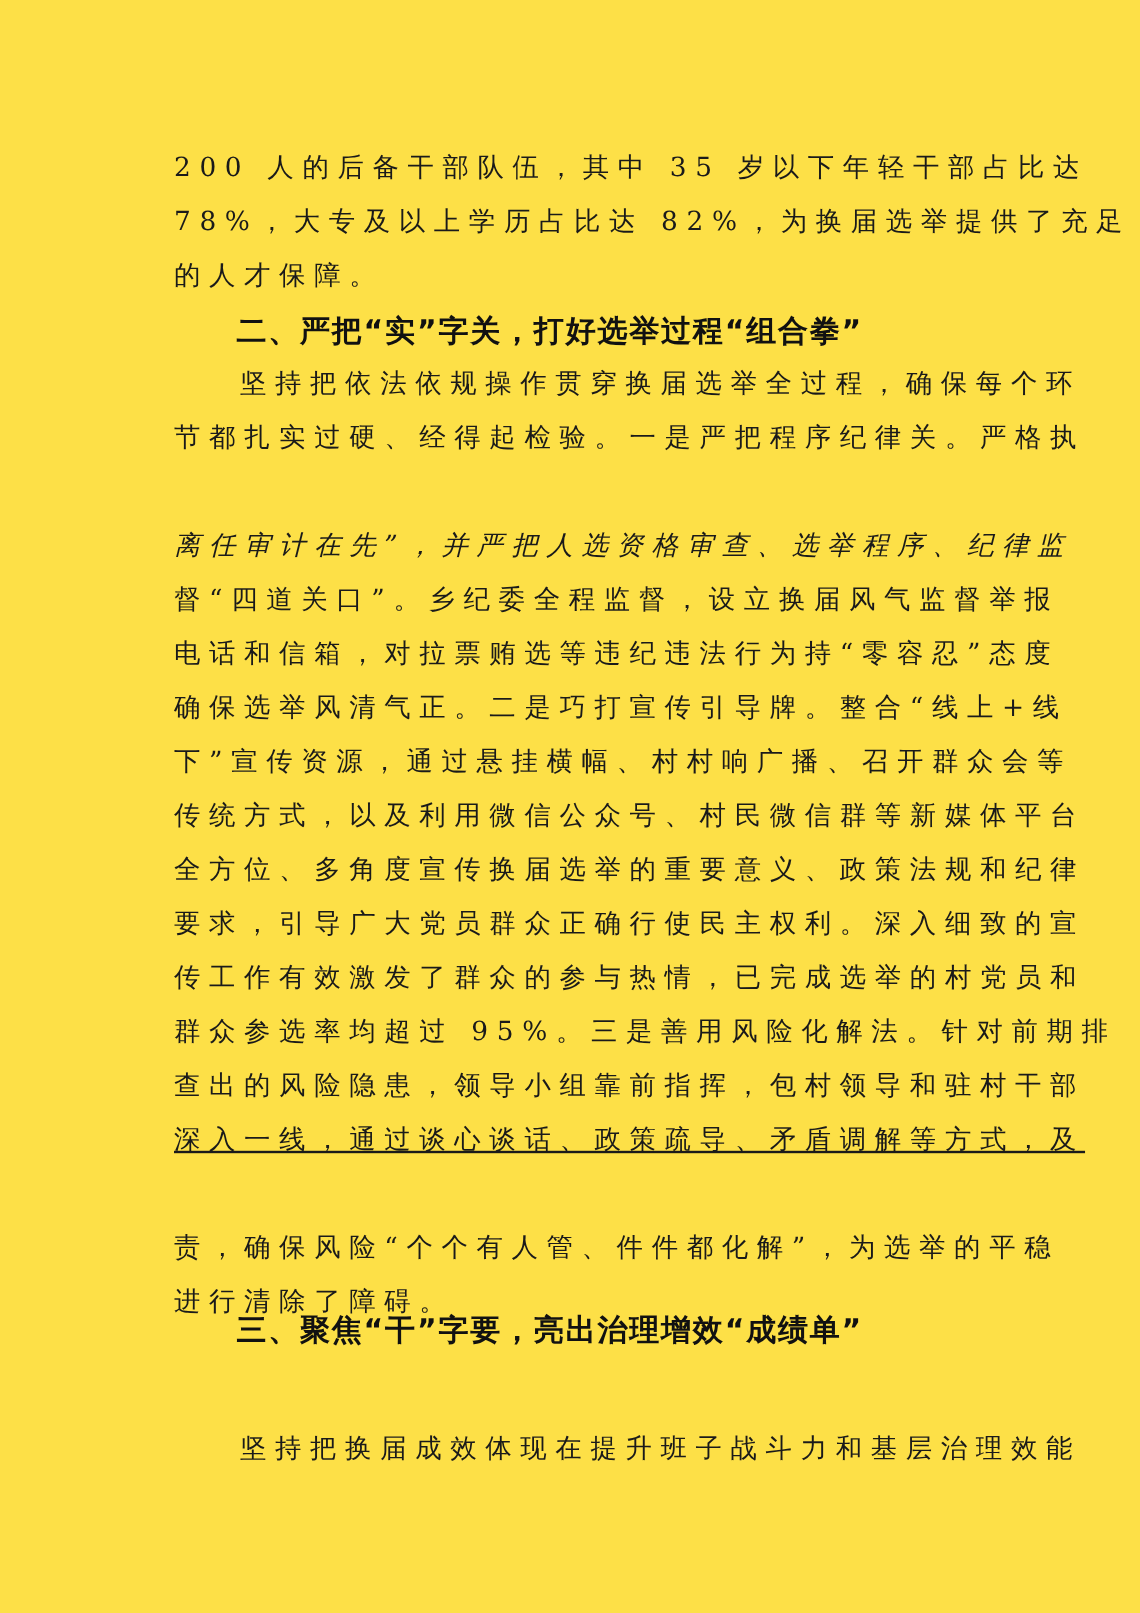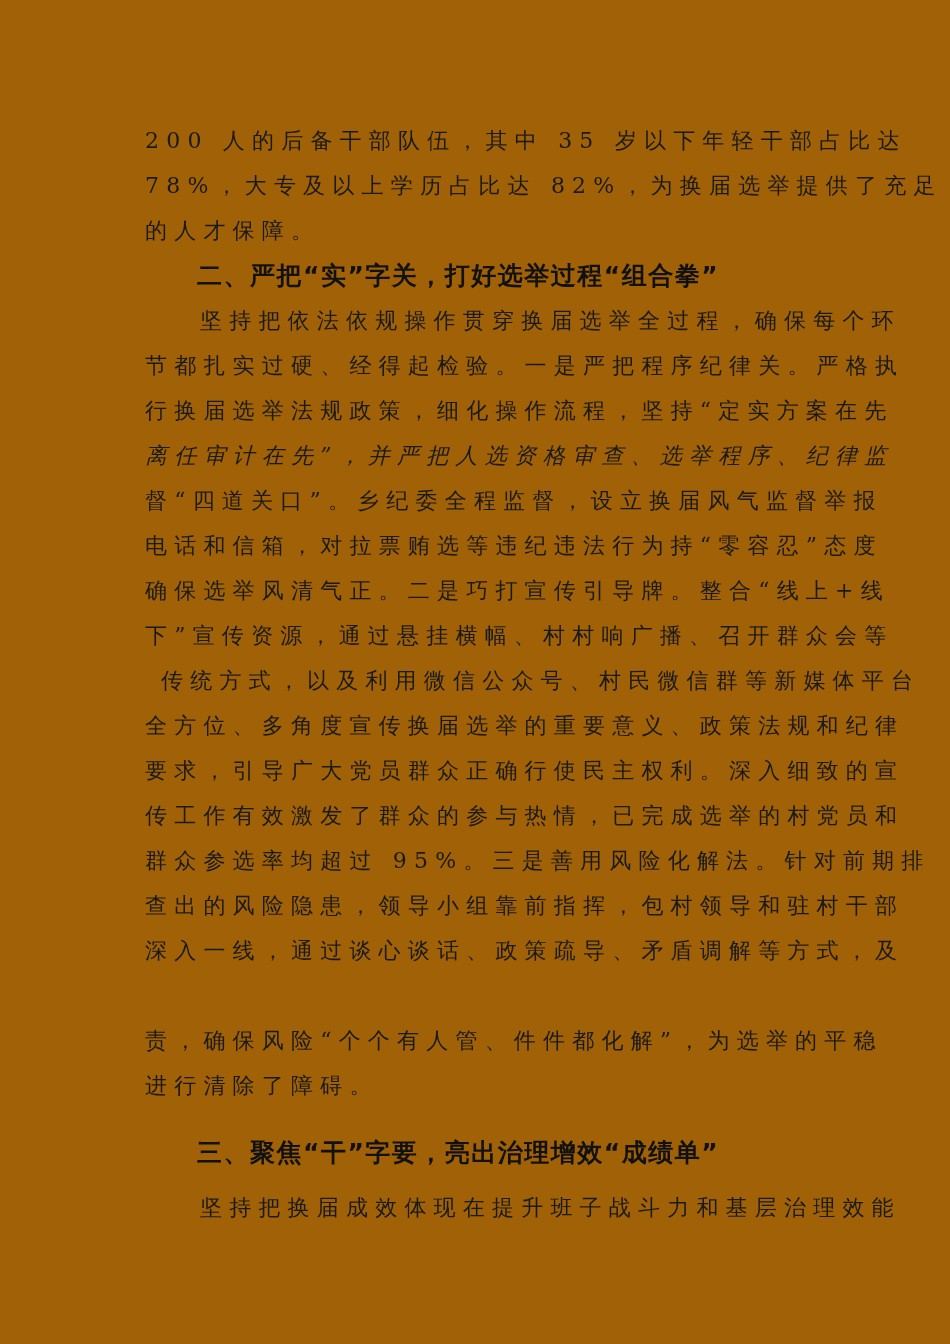--- a/index.html
+++ b/index.html
@@ -12,21 +12,21 @@
       height: 1344px;
       position: relative;
       overflow: hidden;
     }
     .page {
       position: absolute;
       left: 0;
       top: 0;
       width: 950px;
       height: 1344px;
-      background: #a16207;
+      background: #fde047;
     }
     .line {
       position: absolute;
       left: 145px;
       width: 665px;
       height: 34px;
       font-family: "DejaVu Serif", "Liberation Serif", serif;
       font-size: 22px;
       line-height: 34px;
       color: #1a1a1a;
@@ -61,33 +61,32 @@
 <div class="page">
 
   <div class="line" style="top:124px;">200 人的后备干部队伍，其中 35 岁以下年轻干部占比达</div>
   <div class="line" style="top:169px;">78%，大专及以上学历占比达 82%，为换届选举提供了充足</div>
   <div class="line last" style="top:214px;">的人才保障。</div>
 
   <div class="heading" style="top:259px;">二、严把“实”字关，打好选举过程“组合拳”</div>
 
   <div class="line" style="top:349px;">节都扎实过硬、经得起检验。一是严把程序纪律关。严格执</div>
   <div class="line indent" style="top:304px;">坚持把依法依规操作贯穿换届选举全过程，确保每个环</div>
-  <div class="line" style="top:394px;">行换届选举法规政策，细化操作流程，坚持“定实方案在先</div>
   <div class="line" style="top:439px;font-style:italic;">离任审计在先”，并严把人选资格审查、选举程序、纪律监</div>
   <div class="line" style="top:484px;">督“四道关口”。乡纪委全程监督，设立换届风气监督举报</div>
   <div class="line" style="top:529px;">电话和信箱，对拉票贿选等违纪违法行为持“零容忍”态度</div>
   <div class="line" style="top:574px;">确保选举风清气正。二是巧打宣传引导牌。整合“线上+线</div>
   <div class="line" style="top:619px;">下”宣传资源，通过悬挂横幅、村村响广播、召开群众会等</div>
-  <div class="line" style="top:664px;margin-left:16px;">传统方式，以及利用微信公众号、村民微信群等新媒体平台</div>
+  <div class="line" style="top:664px;">传统方式，以及利用微信公众号、村民微信群等新媒体平台</div>
   <div class="line" style="top:709px;">全方位、多角度宣传换届选举的重要意义、政策法规和纪律</div>
   <div class="line" style="top:754px;">要求，引导广大党员群众正确行使民主权利。深入细致的宣</div>
   <div class="line" style="top:799px;">传工作有效激发了群众的参与热情，已完成选举的村党员和</div>
   <div class="line" style="top:844px;">群众参选率均超过 95%。三是善用风险化解法。针对前期排</div>
   <div class="line" style="top:889px;">查出的风险隐患，领导小组靠前指挥，包村领导和驻村干部</div>
-  <div class="line" style="top:934px;">深入一线，通过谈心谈话、政策疏导、矛盾调解等方式，及</div>
+  <div class="line" style="top:934px;text-decoration:underline;">深入一线，通过谈心谈话、政策疏导、矛盾调解等方式，及</div>
   <div class="line" style="top:1024px;">责，确保风险“个个有人管、件件都化解”，为选举的平稳</div>
   <div class="line last" style="top:1069px;">进行清除了障碍。</div>
 
-  <div class="heading" style="top:1136px;">三、聚焦“干”字要，亮出治理增效“成绩单”</div>
+  <div class="heading" style="top:1092px;">三、聚焦“干”字要，亮出治理增效“成绩单”</div>
 
   <div class="line indent" style="top:1159px;margin-top:32px;">坚持把换届成效体现在提升班子战斗力和基层治理效能</div>
 
 </div>
 
 </body></html>

